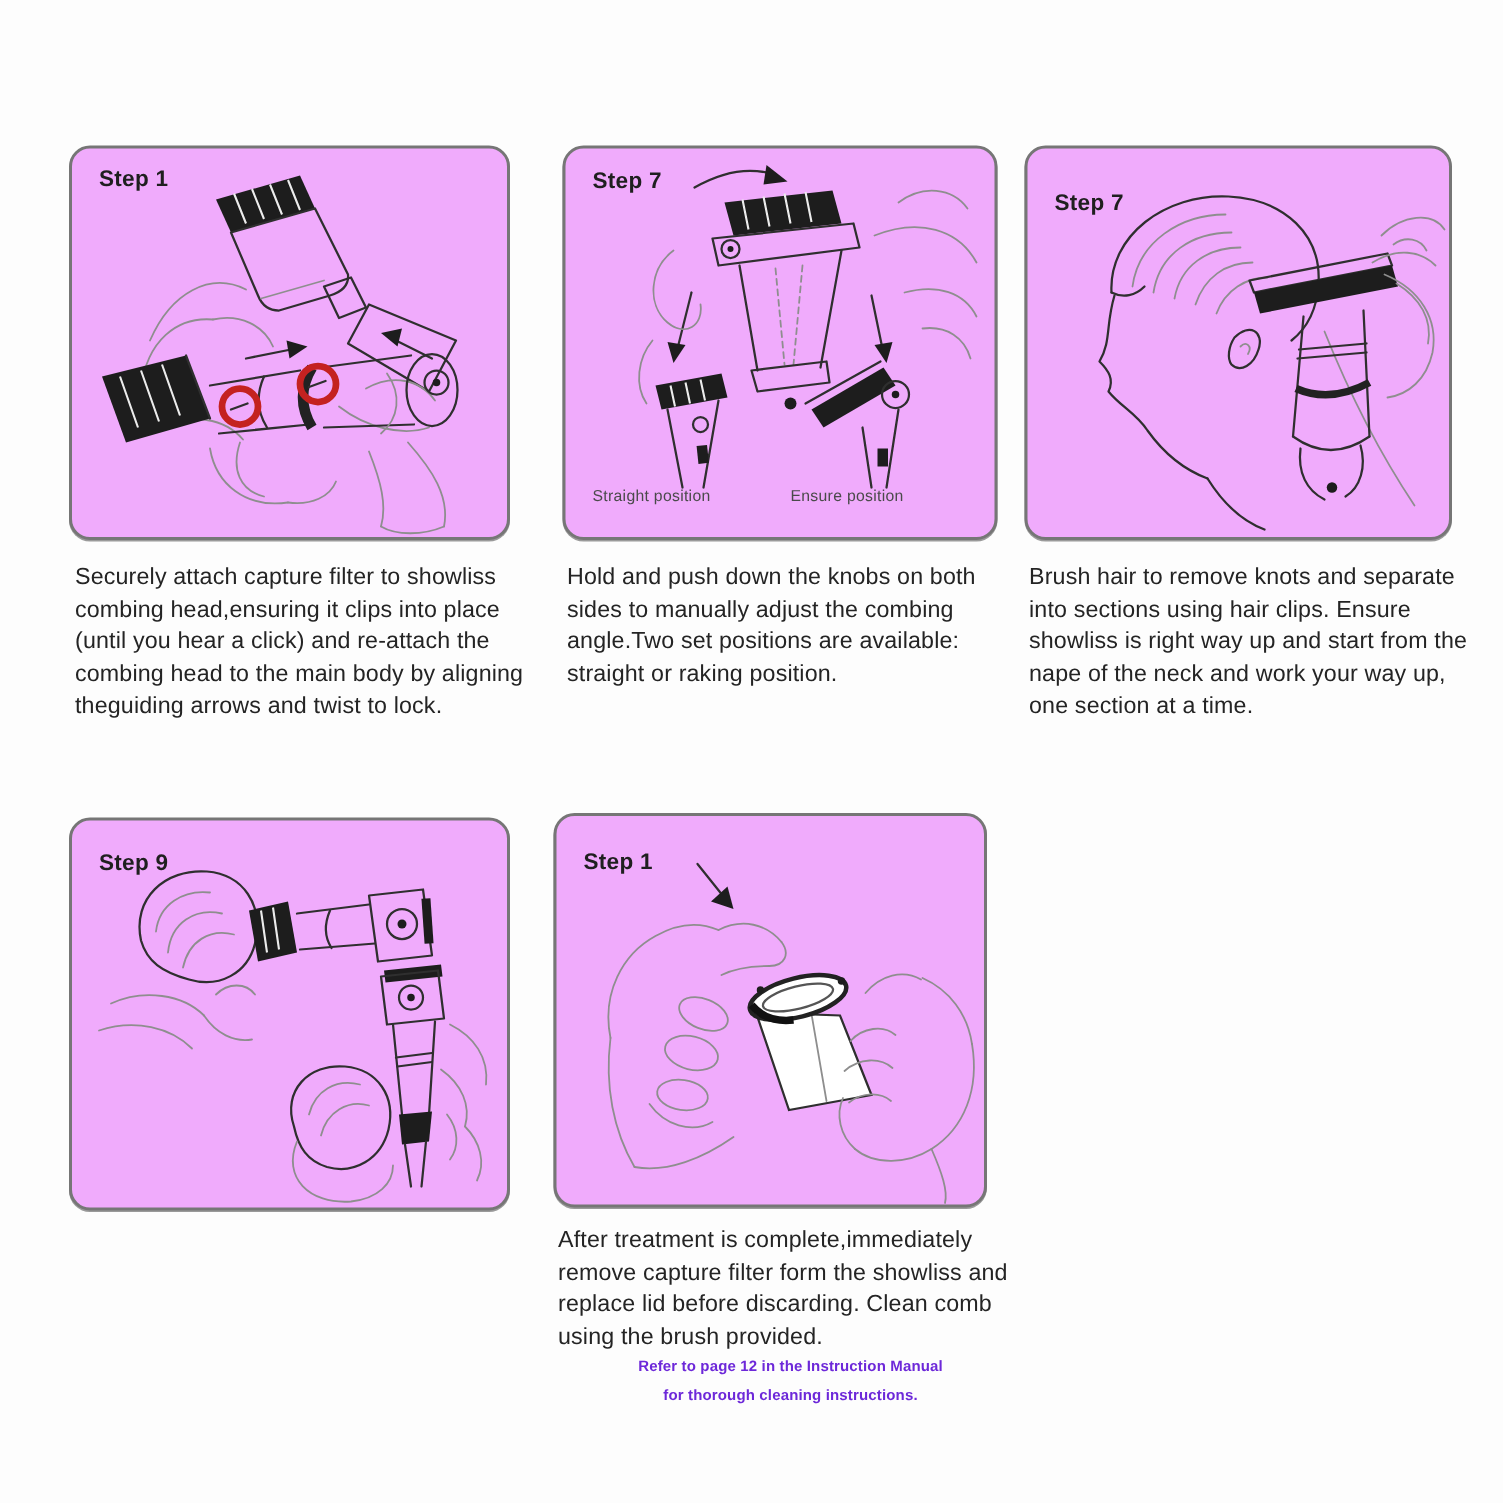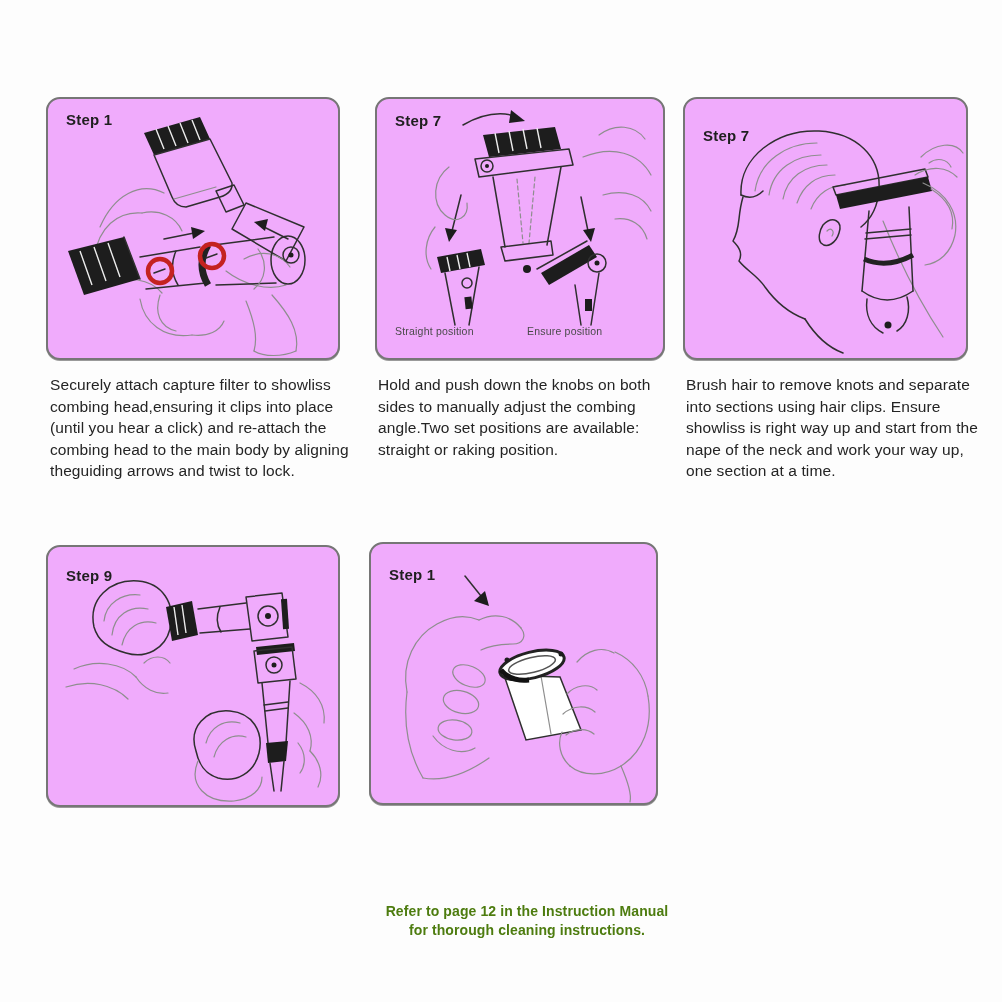--- a/index.html
+++ b/index.html
@@ -13,21 +13,21 @@
   }
   .box svg{position:absolute;left:0;top:0;width:100%;height:100%;}
   .step-label{
     position:absolute;left:18px;font-size:15px;font-weight:bold;color:#1f1f1f;letter-spacing:.2px;
   }
   .desc{
     position:absolute;font-size:15.5px;line-height:21.5px;color:#242424;
     white-space:pre-line;letter-spacing:.1px;
   }
   .note{
-    position:absolute;font-size:14px;line-height:19px;color:#4d7c0f;
+    position:absolute;font-size:10px;line-height:19px;color:#6d28d9;
     white-space:pre-line;text-align:center;font-weight:bold;letter-spacing:.1px;
   }
   .mini-caption{
     position:absolute;font-size:10.5px;color:#4a4a4a;letter-spacing:.2px;
   }
   
   .sk{fill:none;stroke:#8e8e8e;stroke-width:1.2;stroke-linecap:round;stroke-linejoin:round}
   .ink{fill:none;stroke:#2f2f2f;stroke-width:1.5;stroke-linecap:round;stroke-linejoin:round}
   .dark{fill:#1d1d1d;stroke:none}
   .stripe{stroke:#ececec;stroke-width:1.4;fill:none}
@@ -276,16 +276,20 @@
         <path d="M199,222 C189,213 186,199 191,188"></path>
         <path d="M196,150 C204,141 218,139 226,146"></path>
         <path d="M192,170 C202,161 216,161 224,168"></path>
         <path d="M195,191 C204,184 216,184 223,190"></path>
         <path d="M206,118 C216,106 231,102 243,109"></path>
         <path d="M250,222 C257,238 261,250 259,258"></path>
       </g>
     </svg>
     <span class="step-label" style="top:22px">Step 1</span>
   </div>
+  <div class="desc" style="left:372px;top:816px;width:310px">After treatment is complete,immediately
+remove capture filter form the showliss and
+replace lid before discarding. Clean comb
+using the brush provided.</div>
   <div class="note" style="left:372px;top:902px;width:310px">Refer to page 12 in the Instruction Manual
 for thorough cleaning instructions.</div>
 
 </div>
 
 </body></html>

